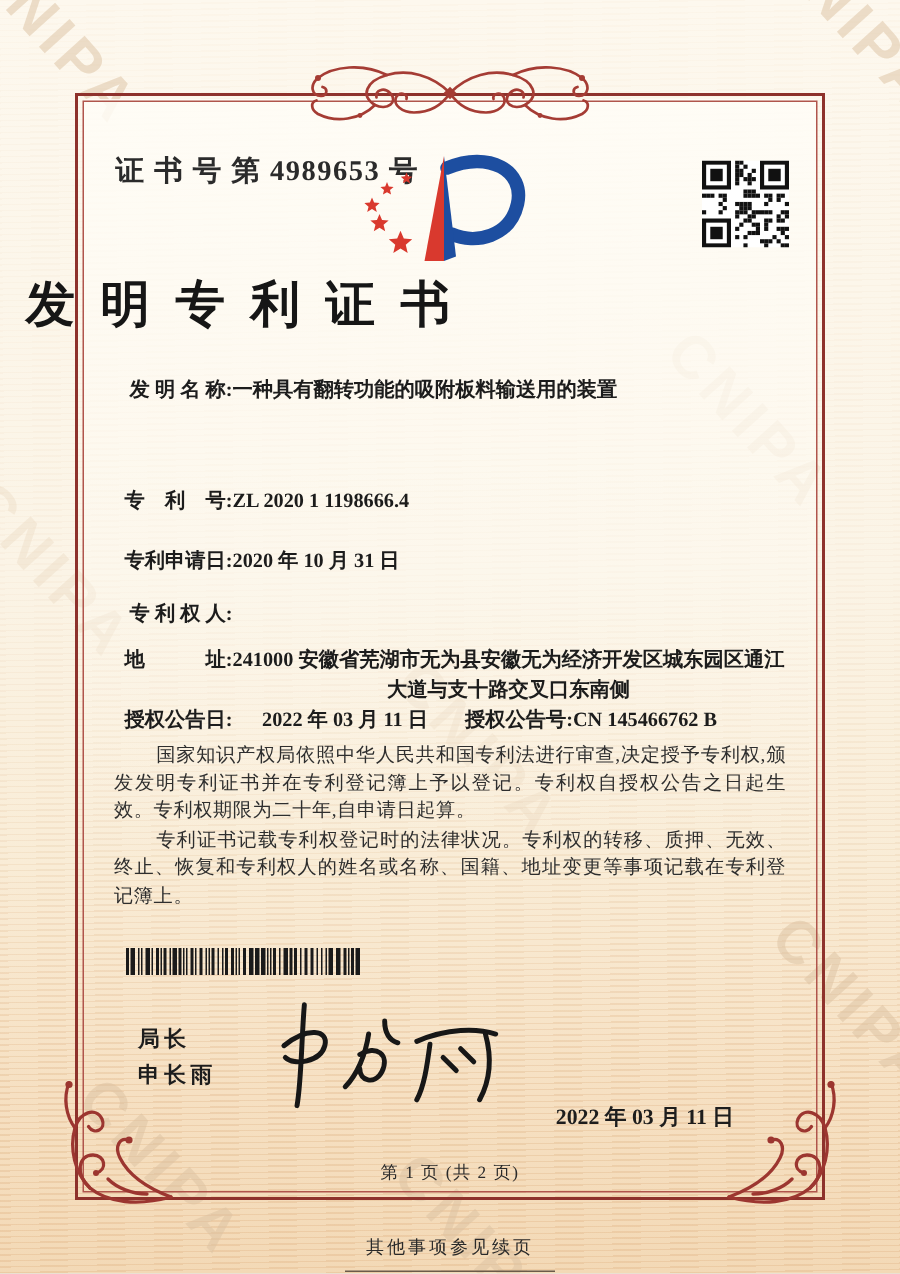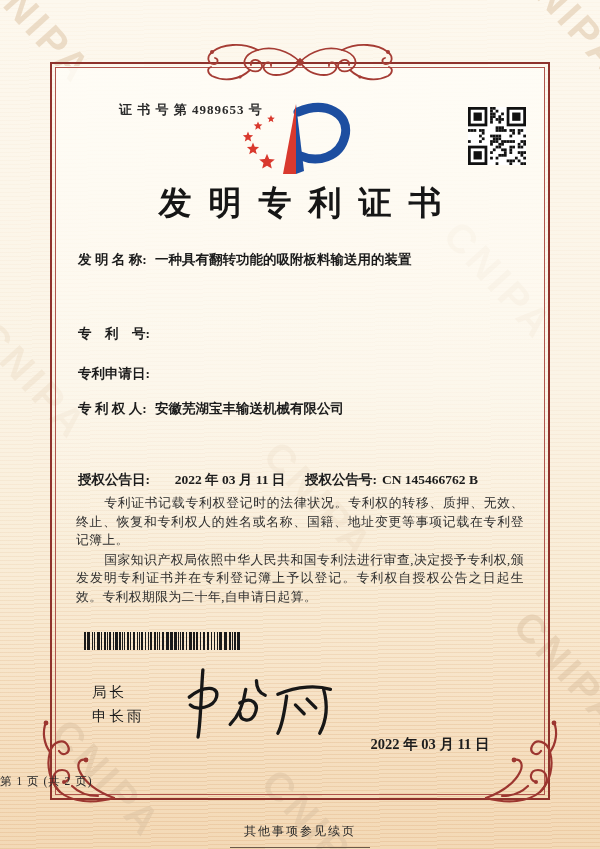--- a/index.html
+++ b/index.html
@@ -15,34 +15,34 @@
     mask-image:linear-gradient(180deg, rgba(0,0,0,0.18) 0%, rgba(0,0,0,0.22) 45%, rgba(0,0,0,0.55) 65%, #000 85%);
   }
   .inner-veil{position:absolute;left:56px;right:56px;top:66px;bottom:57px;
     background:linear-gradient(180deg, rgba(255,253,247,0.85) 0%, rgba(255,252,245,0.35) 45%, rgba(255,252,245,0) 70%);}
   .wm{position:absolute;font-family:"Liberation Sans","DejaVu Sans",sans-serif;font-weight:bold;
       font-size:40px;letter-spacing:4px;color:#dcc2a2;opacity:.5;transform:rotate(48deg);white-space:nowrap;pointer-events:none;}
   .wm.faint{opacity:.3;color:#e6d2b8;}
   .frame-outer{position:absolute;left:50px;right:50px;top:62px;bottom:49px;border:2px solid #8e322c;}
   .frame-inner{position:absolute;left:55px;right:55px;top:67px;bottom:54px;border:1px solid #b0554c;}
   .abs{position:absolute;}
-  .certno{left:77px;top:101px;font-size:13px;font-weight:600;letter-spacing:1px;color:#2b2b2b;margin-left:42px;}
-  .title{left:0;right:0;top:181px;text-align:center;font-size:33px;font-weight:600;
+  .certno{left:77px;top:101px;font-size:19px;font-weight:600;letter-spacing:1px;color:#2b2b2b;}
+  .title{left:0;right:0;top:181px;font-size:33px;font-weight:600;
          letter-spacing:17px;text-indent:17px;color:#161616;}
   .frow{left:78px;font-size:13.5px;font-weight:700;color:#1c1c1c;display:flex;align-items:flex-start;line-height:20px;}
-  .flabel{display:inline-block;width:77px;flex:0 0 77px;white-space:nowrap;}
+  .flabel{display:inline-block;width:77px;flex:0 0 77px;white-space:nowrap;text-align:right;}
   .fvalue{display:inline-block;text-align:center;}
   .fvalue.wrap{width:368px;}
   .fvalue.w150{width:150px;flex:0 0 150px;}
   .paras{left:76px;width:448px;top:494px;font-size:12.8px;line-height:18.5px;color:#2e2e2e;
          text-align:justify;letter-spacing:0.4px;}
   .paras p{margin:0 0 1px 0;text-indent:2.2em;}
-  .signer{left:92px;font-size:14.5px;font-weight:400;letter-spacing:3px;color:#1d1d1d;text-align:right;}
+  .signer{left:92px;font-size:14.5px;font-weight:700;letter-spacing:3px;color:#1d1d1d;text-align:right;}
   .date-line{left:330px;width:200px;top:735px;text-align:center;font-size:14.5px;font-weight:600;color:#1d1d1d;}
-  .pageno{left:0;right:0;top:774px;font-size:11.5px;color:#2a2a2a;letter-spacing:1px;}
+  .pageno{left:0;right:0;top:774px;text-align:center;font-size:11.5px;color:#2a2a2a;letter-spacing:1px;}
   .footnote{left:0;right:0;top:808px;text-align:center;font-size:12px;color:#2a2a2a;margin-top:15px;}
   .footnote span{display:inline-block;padding:0 14px 7px;border-bottom:1px solid #6b5a4a;letter-spacing:2px;}
   .corner{position:absolute;width:92px;height:92px;}
   .corner.br{transform:scaleX(-1);}
 </style>
 </head>
 <body>
 
 <div class="page">
 
@@ -217,38 +217,43 @@
     </svg>
 
   <div class="abs title">发明专利证书</div>
 
   <div class="abs frow" style="top:250px;">
     <span class="flabel">发 明 名 称:</span>
     <span class="fvalue">一种具有翻转功能的吸附板料输送用的装置</span>
   </div>
   <div class="abs frow" style="top:324px;">
     <span class="flabel">专　利　号:</span>
+    <span class="fvalue">ZL 2020 1 1198666.4</span>
   </div>
   <div class="abs frow" style="top:364px;">
     <span class="flabel">专利申请日:</span>
+    <span class="fvalue">2020 年 10 月 31 日</span>
   </div>
   <div class="abs frow" style="top:399px;">
     <span class="flabel">专 利 权 人:</span>
-    <span class="fvalue">安徽芜湖宝丰输送机械有限公司</span>
+  </div>
+  <div class="abs frow" style="top:430px;">
+    <span class="flabel">地　　　址:</span>
+    <span class="fvalue wrap">241000 安徽省芜湖市无为县安徽无为经济开发区城东园区通江大道与支十路交叉口东南侧</span>
   </div>
   <div class="abs frow" style="top:470px;">
     <span class="flabel">授权公告日:</span>
     <span class="fvalue w150">2022 年 03 月 11 日</span>
     <span class="flabel">授权公告号:</span>
     <span class="fvalue">CN 145466762 B</span>
   </div>
 
   <div class="abs paras">
+    <p>国家知识产权局依照中华人民共和国专利法进行审查,决定授予专利权,颁发发明专利证书并在专利登记簿上予以登记。专利权自授权公告之日起生效。专利权期限为二十年,自申请日起算。</p>
     <p>专利证书记载专利权登记时的法律状况。专利权的转移、质押、无效、终止、恢复和专利权人的姓名或名称、国籍、地址变更等事项记载在专利登记簿上。</p>
-    <p>国家知识产权局依照中华人民共和国专利法进行审查,决定授予专利权,颁发发明专利证书并在专利登记簿上予以登记。专利权自授权公告之日起生效。专利权期限为二十年,自申请日起算。</p>
   </div>
 
   <svg class="abs" style="left:84px;top:632px;" width="158" height="18" viewBox="0 0 158 18" id="barcode-svg">
       <rect x="0" y="0" width="2" height="18" fill="#1a1a1a"></rect>
       <rect x="3" y="0" width="3" height="18" fill="#1a1a1a"></rect>
       <rect x="8" y="0" width="1" height="18" fill="#1a1a1a"></rect>
       <rect x="10" y="0" width="1" height="18" fill="#1a1a1a"></rect>
       <rect x="13" y="0" width="3" height="18" fill="#1a1a1a"></rect>
       <rect x="17" y="0" width="1" height="18" fill="#1a1a1a"></rect>
       <rect x="20" y="0" width="2" height="18" fill="#1a1a1a"></rect>

